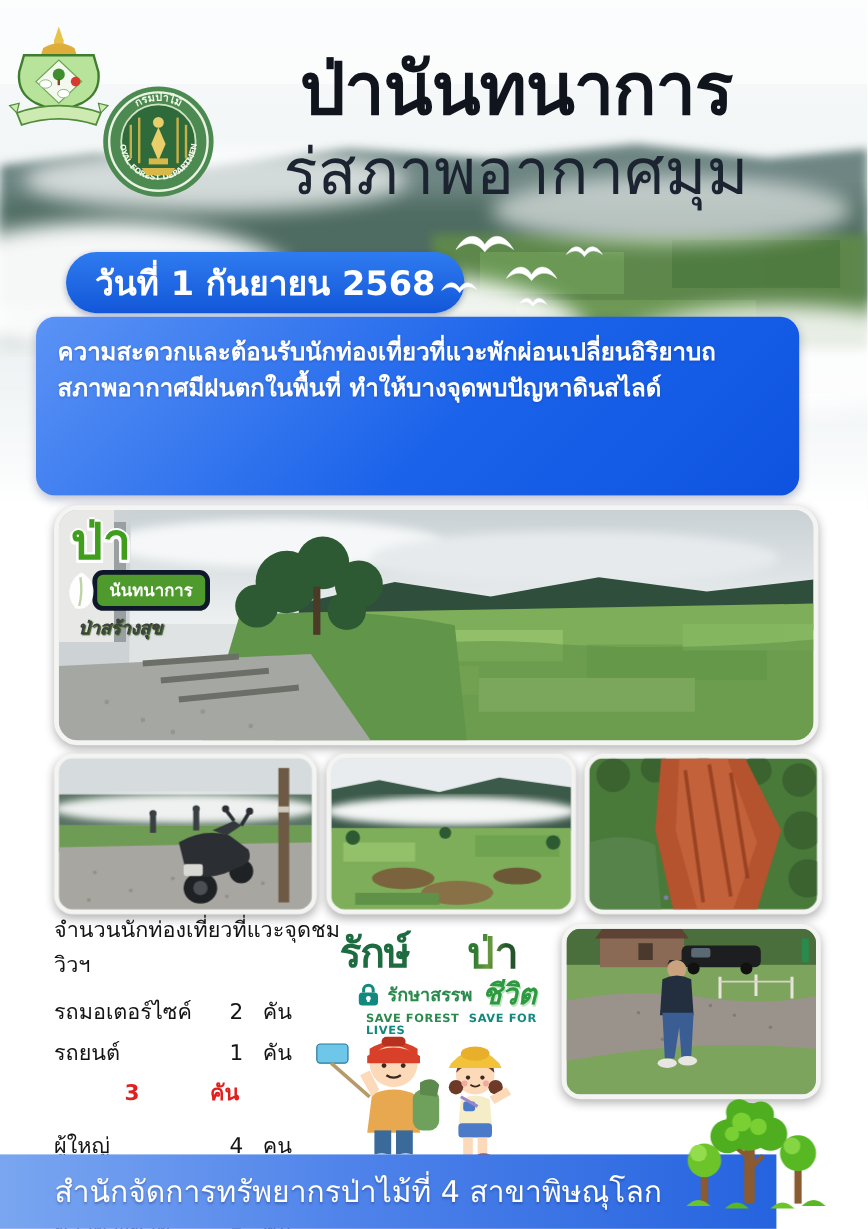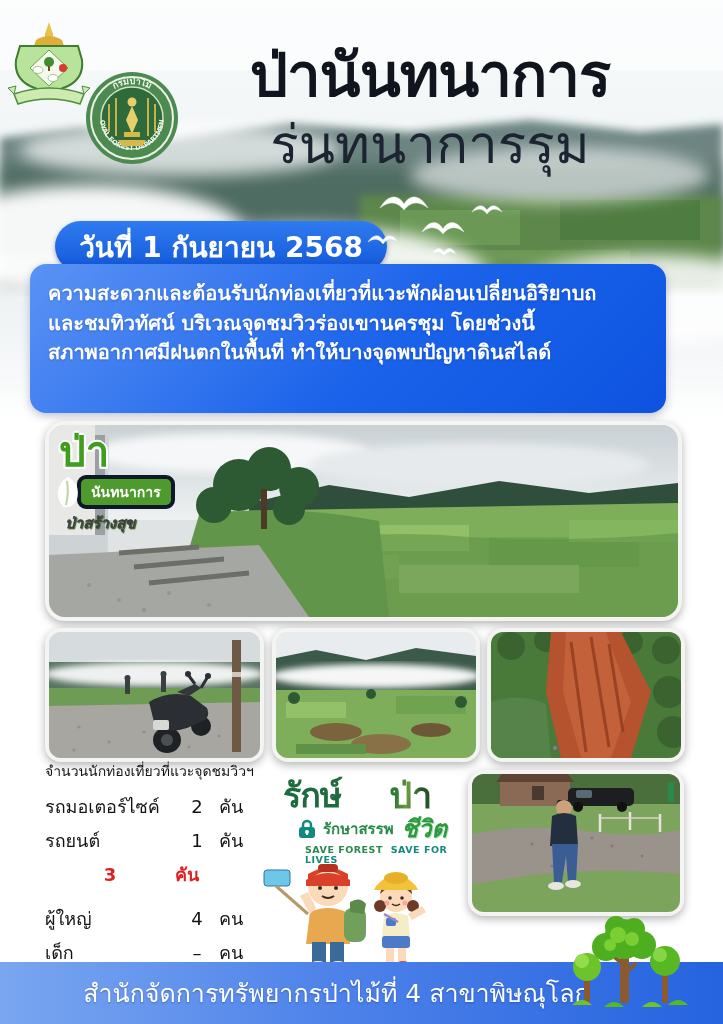--- a/index.html
+++ b/index.html
@@ -7,21 +7,21 @@
         background:#ffffff;font-family:"DejaVu Sans",sans-serif;}
   .abs{position:absolute;}
 
   
   .hero{left:0;top:0;width:723px;height:425px;}
   .crest{left:6px;top:20px;width:86px;height:100px;}
   .seal{left:84px;top:70px;width:96px;height:96px;}
   .titles{left:150px;top:44px;width:560px;text-align:center;line-height:1.05;}
   .title1{font-size:60px;font-weight:800;color:#10151d;letter-spacing:-1px;}
   .title2{font-size:53px;font-weight:500;color:#1b2430;margin-top:10px;}
-  .date-pill{left:55px;top:221px;width:332px;height:51px;border-radius:26px;
+  .date-pill{left:55px;top:210px;width:332px;height:51px;border-radius:26px;
              background:linear-gradient(180deg,#2f7bf0,#1257d8);
              box-shadow:0 2px 5px rgba(0,30,90,.35);
              display:flex;align-items:center;justify-content:center;
              color:#fff;font-size:28px;font-weight:700;}
   .birds{left:362px;top:190px;width:180px;height:85px;}
 
   
   .info-box{left:30px;top:264px;width:636px;height:149px;border-radius:16px;
             background:linear-gradient(135deg,#5b93f5 0%,#1b63ea 55%,#0d53e0 100%);
             box-shadow:0 3px 8px rgba(0,20,80,.25);
@@ -45,21 +45,21 @@
           text-shadow:-2px 0 #fff,2px 0 #fff,0 -2px #fff,0 2px #fff,2px 2px #fff,-2px 2px #fff;}
   .wm-banner{display:inline-block;margin:2px 0 0 18px;background:#4f9a2d;color:#fff;
              font-size:14px;font-weight:700;padding:2px 10px;border-radius:9px;
              border:4px solid #0f172a;}
   .wm-tag{margin:2px 0 0 6px;font-size:15px;font-style:italic;font-weight:700;color:#404040;
           text-shadow:1px 1px 1px #2c5a14;}
   .wm-leaf{position:absolute;left:-6px;top:44px;width:30px;height:34px;}
 
   
   .stats{left:45px;top:760px;width:245px;color:#141414;}
-  .stats-title{font-size:14px;font-weight:500;margin-bottom:10px;}
+  .stats-title{font-size:18px;font-weight:500;margin-bottom:10px;}
   .srow{display:grid;grid-template-columns:130px 44px 56px;align-items:baseline;
         font-size:18px;margin-bottom:5px;}
   .srow .val{text-align:center;}
   .srow.red{color:#e01f1f;font-weight:700;}
   .sgap{height:10px;}
 
   
   .campaign{left:283px;top:778px;width:195px;line-height:1;}
   .cmp-row1{display:flex;align-items:flex-start;gap:44px;}
   .cmp-a{font-size:34px;font-weight:800;color:#1d6b3e;letter-spacing:-1px;}
@@ -74,21 +74,21 @@
             text-shadow:1px 1px 0 #bfe3c4;}
   .cmp-row3{margin:4px 0 0 22px;font-size:9.5px;font-weight:700;letter-spacing:.5px;}
   .cmp-eng-a{color:#2a8a4c;}
   .cmp-eng-b{color:#12897e;margin-left:4px;}
 
   
   .kids{left:256px;top:856px;width:196px;height:122px;}
   .trees{left:568px;top:915px;width:122px;height:95px;z-index:5;}
 
   
-  .footer{left:0;top:962px;width:723px;height:62px;z-index:3;
+  .footer{left:0;top:962px;width:647px;height:62px;z-index:3;
           background:linear-gradient(90deg,#7aa6f0 0%,#4f83ea 45%,#2563df 100%);
           display:flex;align-items:center;justify-content:center;}
   .footer-text{color:#ffffff;font-size:25px;font-weight:500;padding-right:50px;
                text-shadow:0 1px 2px rgba(0,20,80,.3);}
 </style>
 </head>
 <body>
 
 <div class="page">
 
@@ -172,42 +172,41 @@
       </g>
       <circle cx="48" cy="32" r="4.5" fill="#e8cf6a"></circle>
       <path d="M48,36 L54,50 L48,64 L42,50 Z" fill="#e8cf6a"></path>
       <rect x="40" y="62" width="16" height="5" fill="#d9b84a"></rect>
       <path d="M34,70 H62 L58,76 H38 Z" fill="#d9b84a"></path>
     </svg>
   </div>
 
   <div class="abs titles">
     <div class="title1">ป่านันทนาการ</div>
-    <div class="title2">ร่นทนาการรุม</div>
+    <div class="title2">ร่สภาพอากาศมุม</div>
   </div>
 
   <div class="abs date-pill">
     <span>วันที่ 1 กันยายน 2568</span>
   </div>
 
   <div class="abs birds">
     <svg width="180" height="85" viewBox="0 0 180 85">
       <g fill="#ffffff" stroke="#e3e8ea" stroke-width=".5">
         <path d="M18,18 C26,4 36,4 42,14 C48,4 58,4 66,18 C57,11 49,11 42,20 C35,11 27,11 18,18 Z"></path>
         <path d="M60,42 C67,30 76,30 81,39 C86,30 95,30 102,42 C94,36 87,36 81,44 C75,36 68,36 60,42 Z"></path>
         <path d="M110,22 C115,14 121,14 125,20 C129,14 135,14 140,22 C134,18 129,18 125,24 C121,18 116,18 110,22 Z"></path>
         <path d="M6,52 C11,44 17,44 21,50 C25,44 31,44 36,52 C30,48 25,48 21,54 C17,48 12,48 6,52 Z"></path>
         <path d="M70,64 C74,57 79,57 82,62 C85,57 90,57 94,64 C89,61 85,61 82,66 C79,61 75,61 70,64 Z"></path>
       </g>
     </svg>
   </div>
 
   <div class="abs info-box">
     <div class="info-line">ความสะดวกและต้อนรับนักท่องเที่ยวที่แวะพักผ่อนเปลี่ยนอิริยาบถ</div>
-    <div class="info-line">และชมทิวทัศน์ บริเวณจุดชมวิวร่องเขานครชุม โดยช่วงนี้</div>
     <div class="info-line">สภาพอากาศมีฝนตกในพื้นที่ ทำให้บางจุดพบปัญหาดินสไลด์</div>
   </div>
 
   <div class="abs photo photo-main">
     <svg width="629" height="192" viewBox="0 0 629 192" preserveAspectRatio="none">
       <defs>
         <linearGradient id="msky" x1="0" y1="0" x2="0" y2="1">
           <stop offset="0" stop-color="#c9d1d4"></stop>
             <stop offset="1" stop-color="#eef1f2"></stop>
         </linearGradient>

